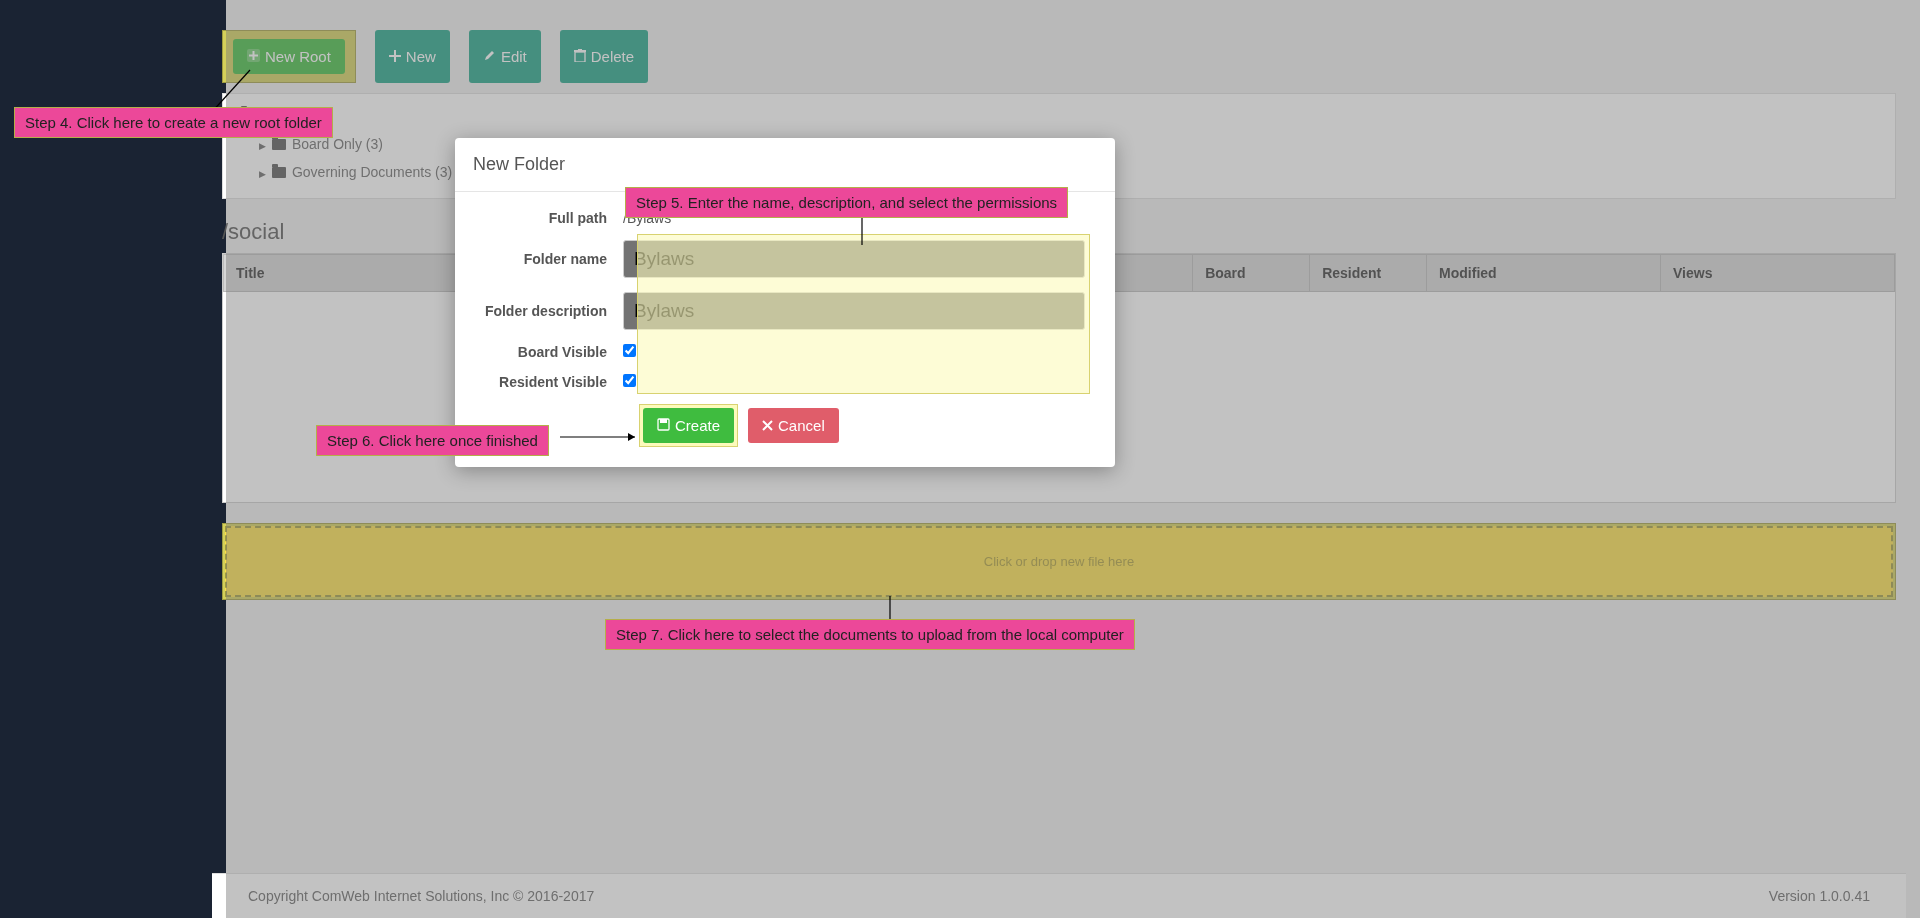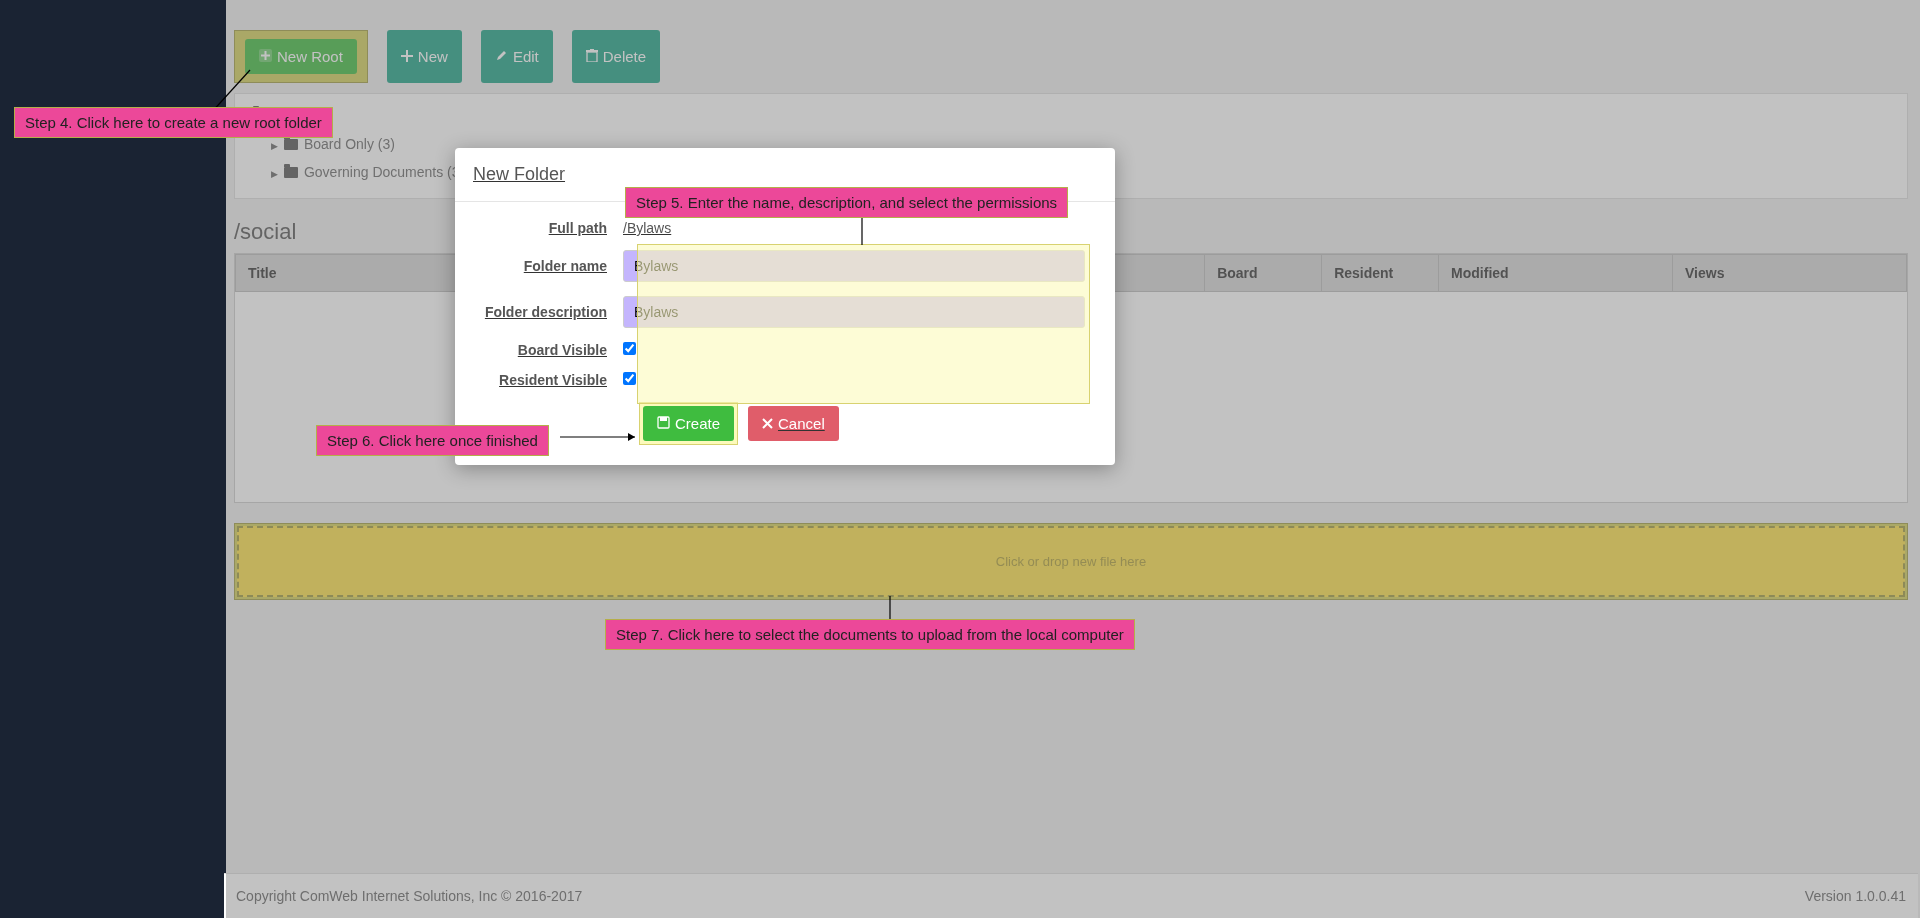--- a/index.html
+++ b/index.html
@@ -15,21 +15,21 @@
   }
   .sidebar {
     position: absolute;
     left: 0; top: 0;
     width: 226px;
     height: 918px;
     background: #1a2333;
   }
   .main {
     position: absolute;
-    left: 224px;
+    left: 212px;
     top: 0;
     width: 1694px;
     height: 918px;
   }
   .overlay {
     position: absolute;
     left: 226px;
     top: 0;
     width: 1694px;
     height: 918px;
@@ -114,36 +114,35 @@
     color: rgba(90,90,40,0.5);
     font-size: 13px;
   }
   .footer {
     position: absolute;
     bottom: 0;
     left: 0;
     width: 1694px;
     background: #fff;
     border-top: 1px solid #ddd;
-    padding: 14px 12px;
+    padding: 14px 36px;
     display: flex;
     justify-content: space-between;
     color: #666;
   }
   
   .modal {
     position: absolute;
     left: 455px;
-    top: 148px;
+    top: 138px;
     width: 660px;
     background: #fff;
     z-index: 100;
     border-radius: 4px;
     box-shadow: 0 4px 20px rgba(0,0,0,0.3);
-    text-decoration: underline;
   }
   .modal-header {
     padding: 16px 18px;
     border-bottom: 1px solid #e5e5e5;
     font-size: 18px;
     color: #555;
   }
   .modal-body { padding: 18px 30px 20px 18px; }
   .form-row {
     display: flex;
@@ -158,22 +157,22 @@
     color: #555;
   }
   .form-row .control {
     flex: 1;
   }
   .form-row input[type=text] {
     width: 100%;
     padding: 7px 10px;
     border: 1px solid #ccc;
     border-radius: 3px;
-    font-size: 14px;
-    background: #c4b5fd;
+    font-size: 19px;
+    background: #737373;
   }
   .static-val { color: #555; }
   .form-actions {
     display: flex;
     gap: 10px;
     padding-left: 166px;
     align-items: center;
   }
   .btn-create-wrap {
     background: #fcfabb;

